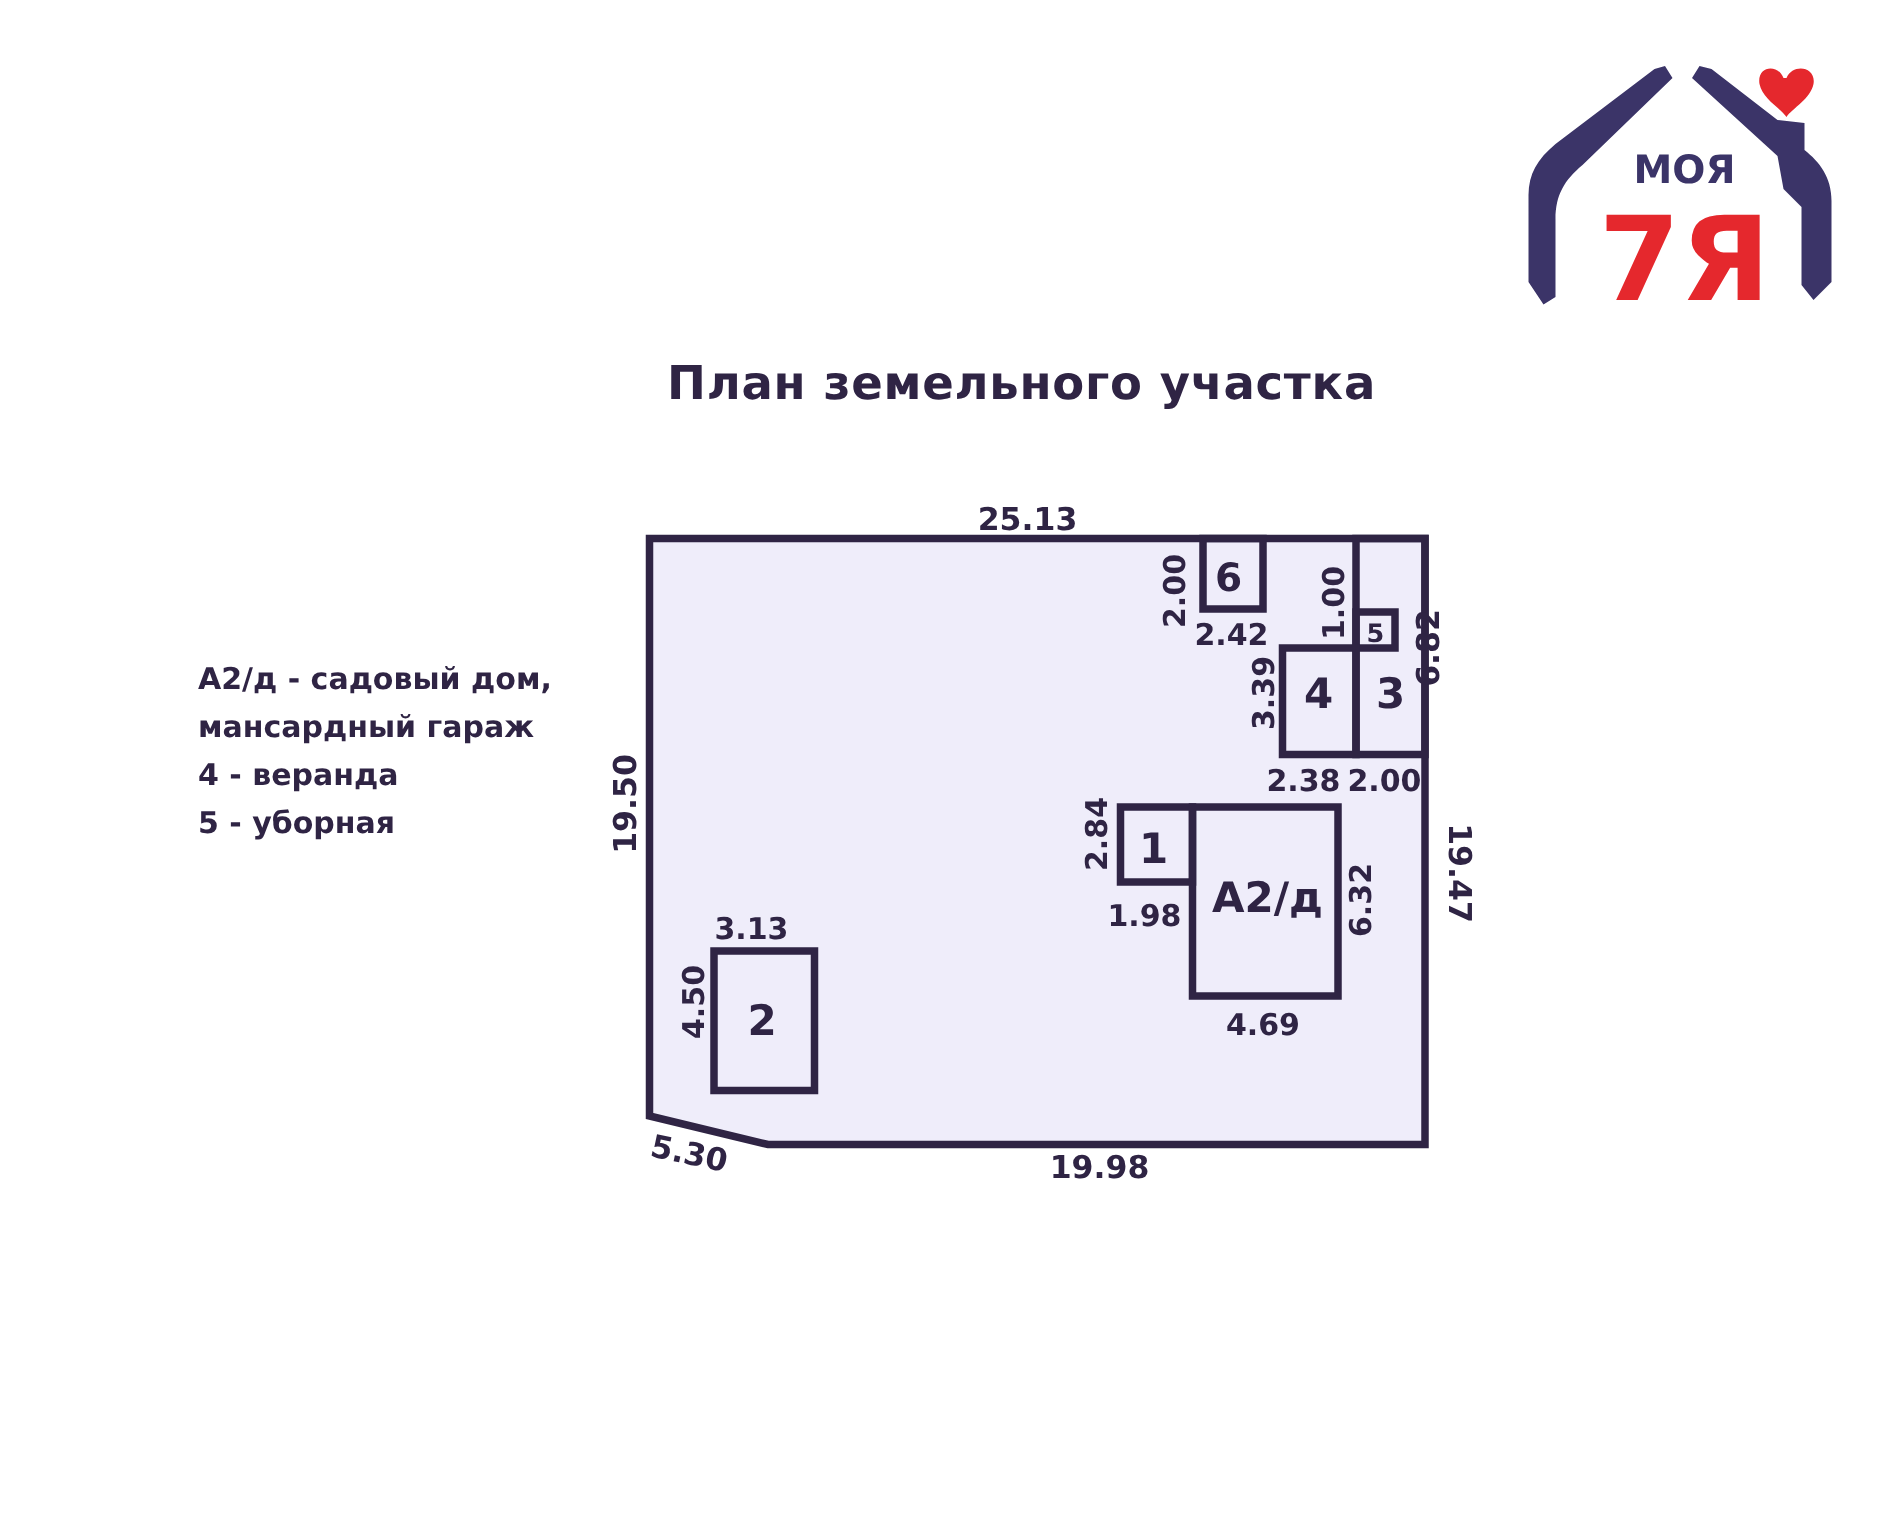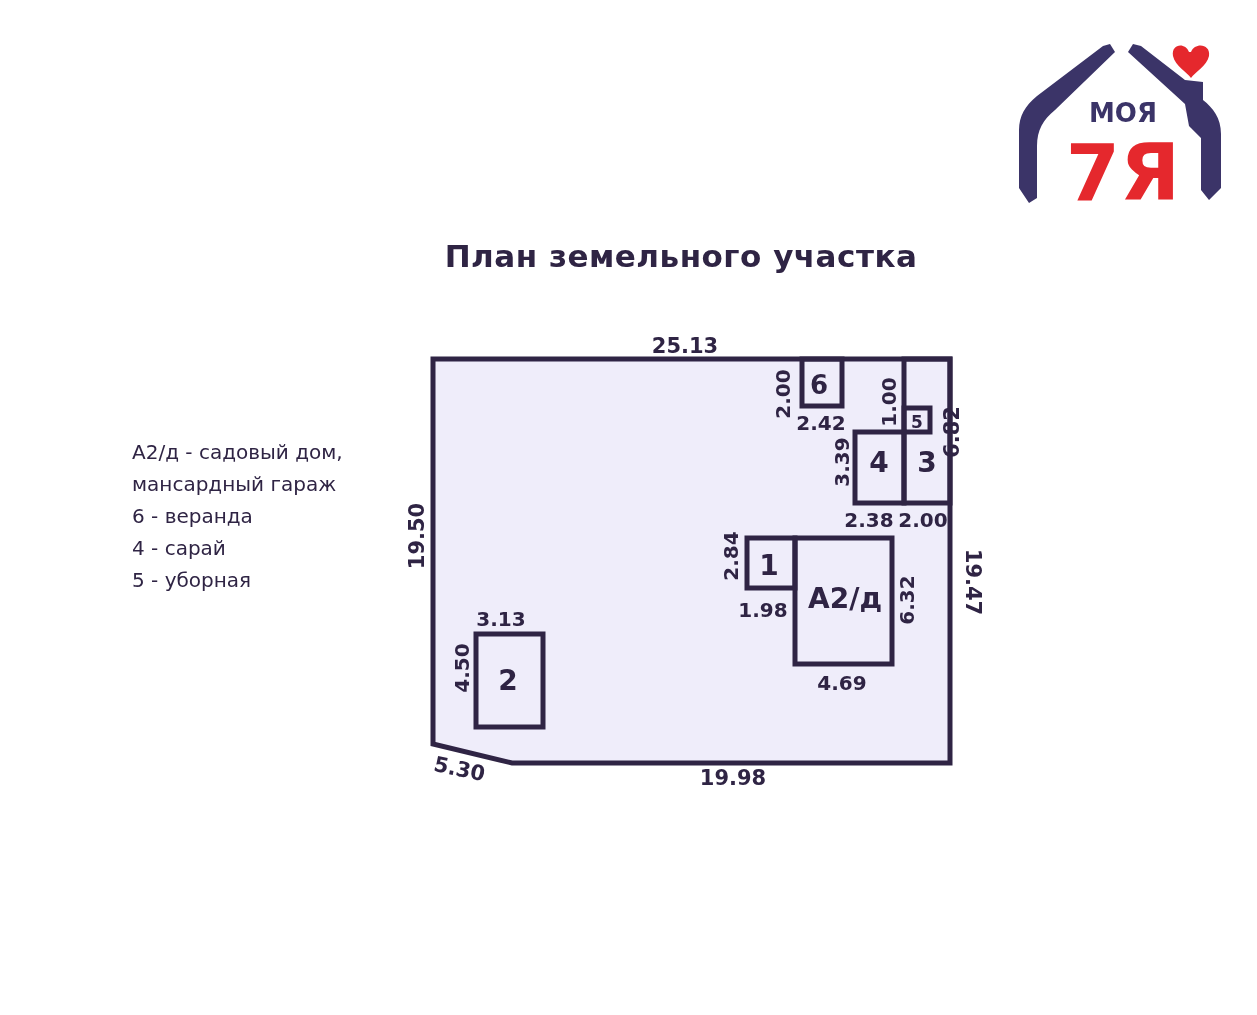--- a/index.html
+++ b/index.html
@@ -9,36 +9,35 @@
       font-family: "DejaVu Sans", sans-serif;
       color: #2f2444;
     }
     .title {
       position: absolute; left: 0; width: 1362px; top: 238px;
       text-align: center; font-size: 31px; font-weight: bold;
       letter-spacing: 0.5px; color: #2f2444;
     }
     .legend {
       position: absolute; left: 132px; top: 436px;
-      font-size: 20px; font-weight: normal; line-height: 32px; color: #2f2444;
+      font-size: 20px; font-weight: bold; line-height: 32px; color: #2f2444;
     }
     .legend div { white-space: nowrap; }
     svg.plan { position: absolute; left: 0; top: 0; }
     .logo { position: absolute; left: 1015px; top: 38px; width: 215px; height: 175px; }
   </style>
 </head>
 <body>
 
 <div class="title">План земельного участка</div>
 
 <div class="legend">
   <div>А2/д - садовый дом,</div>
   <div>мансардный гараж</div>
-  <div>6 - веранда</div>
-  <div>4 - сарай</div>
+  <div>4 - веранда</div>
   <div>5 - уборная</div>
 </div>
 
 <svg class="logo" viewBox="0 0 215 175" width="215" height="175">
   <g>
     <path d="M95 6 L100 14 L40 72 C28 82 22 92 22 108 L22 160 L14 165 L4 150 L4 92 C4 78 10 68 22 58 L88 8 Z" fill="#3b3468"></path>
     <path d="M118 6 L113 14 L170 66 L174 88 L186 100 L186 152 L194 162 L206 150 L206 96 C206 80 198 70 188 62 L188 44 L170 42 L126 8 Z" fill="#3b3468"></path>
     <path d="M174 14 C170 4 156 6 158 18 C160 28 172 34 176 40 C180 34 192 28 194 18 C196 6 180 4 176 14 Z" fill="#e5282d"></path>
   </g>
   <text x="108" y="84" text-anchor="middle" font-family="DejaVu Sans, sans-serif" font-weight="bold" font-size="26" fill="#3b3468">МОЯ</text>

